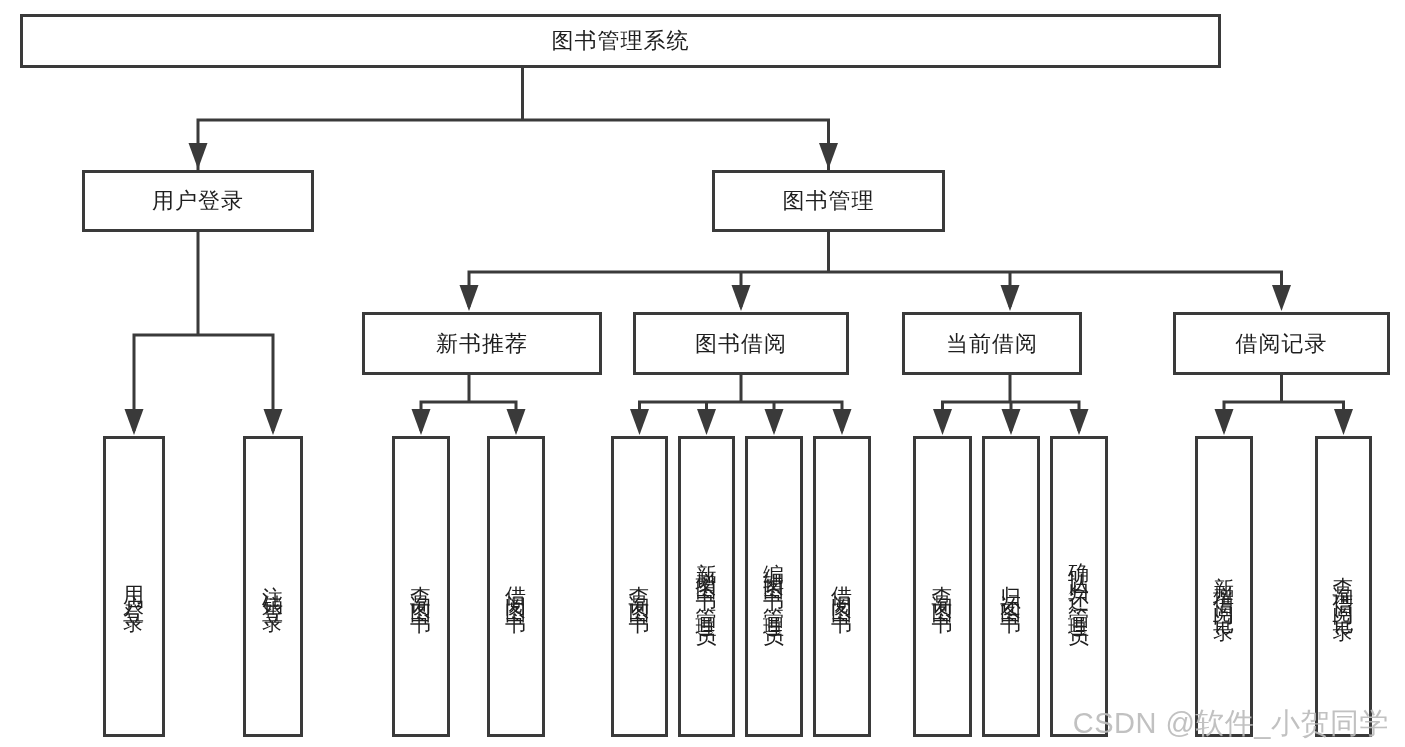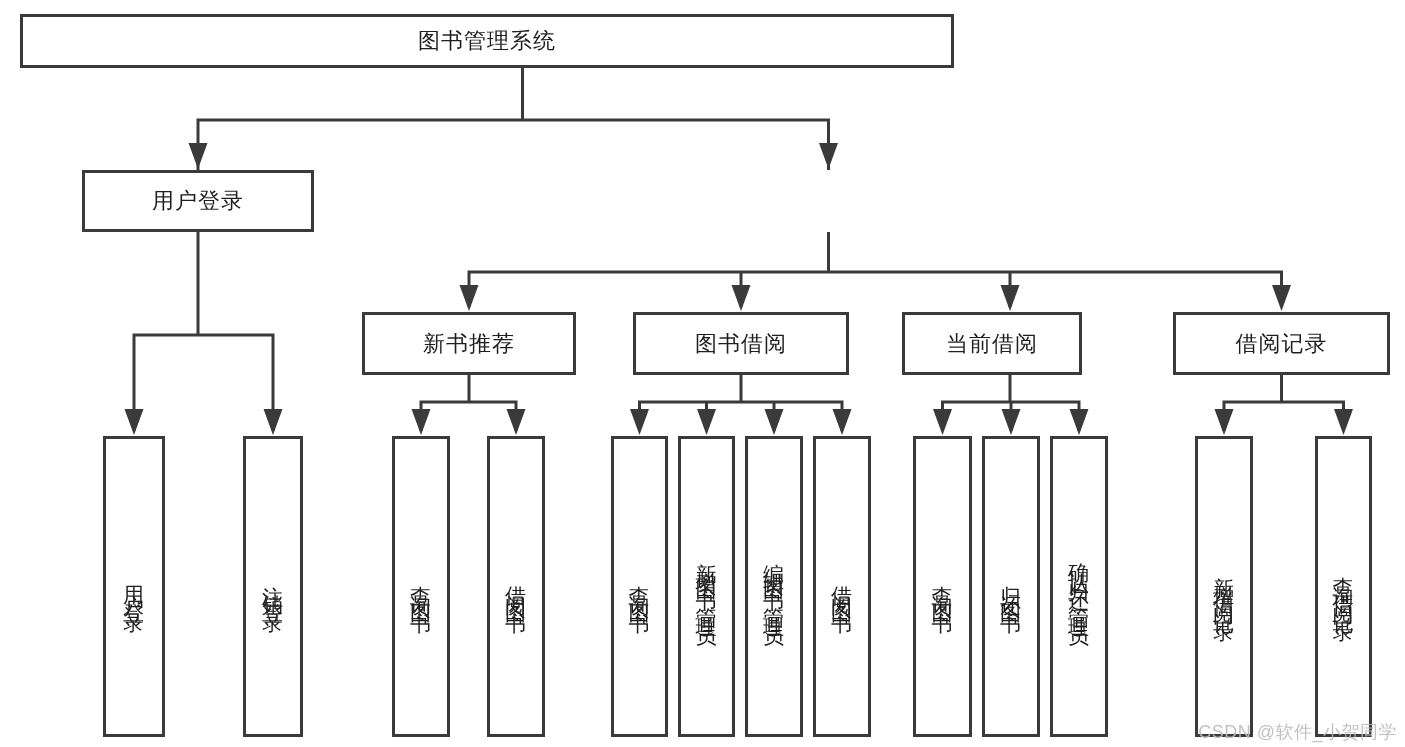--- a/index.html
+++ b/index.html
@@ -34,24 +34,24 @@
   .vnode span {
     writing-mode: vertical-rl;
     text-orientation: mixed;
     font-size: 21px;
     letter-spacing: 9px;
     line-height: 1.1;
     white-space: nowrap;
   }
   .watermark {
     position: absolute;
-    right: 8px;
+    right: 16px;
     bottom: 3px;
     z-index: 10;
-    font-size: 18px;
+    font-size: 29px;
     color: rgba(188, 188, 188, 0.92);
     letter-spacing: 0.5px;
     white-space: nowrap;
   }
 </style>
 </head>
 <body>
 
 <div class="stage">
 
@@ -91,25 +91,26 @@
       <use href="#ah" x="774" y="435"></use>
       <use href="#ah" x="842" y="435"></use>
       <use href="#ah" x="942.5" y="435"></use>
       <use href="#ah" x="1011" y="435"></use>
       <use href="#ah" x="1079" y="435"></use>
       <use href="#ah" x="1224" y="435"></use>
       <use href="#ah" x="1343.5" y="435"></use>
     </g>
   </svg>
 
-  <div class="node" style="left:20px; top:14px; width:934px; height:54px;">图书管理系统</div>
+  <div class="node" style="left:20px; top:14px; width:1201px; height:54px;">图书管理系统</div>
 
   <div class="node" style="left:82px; top:170px; width:232px; height:62px;">用户登录</div>
+  <div class="node" style="left:712px; top:170px; width:233px; height:62px;">图书管理</div>
 
-  <div class="node" style="left:362px; top:312px; width:214px; height:63px;">新书推荐</div>
+  <div class="node" style="left:362px; top:312px; width:240px; height:63px;">新书推荐</div>
   <div class="node" style="left:633px; top:312px; width:216px; height:63px;font-family:Liberation Serif, serif;">图书借阅</div>
   <div class="node" style="left:902px; top:312px; width:180px; height:63px;">当前借阅</div>
   <div class="node" style="left:1173px; top:312px; width:217px; height:63px;">借阅记录</div>
 
   <div class="node vnode" style="left:103px; top:436px; width:62px; height:301px;">
       <span>用户登录</span>
     </div>
   <div class="node vnode" style="left:243px; top:436px; width:60px; height:301px;">
       <span>注销登录</span>
     </div>

